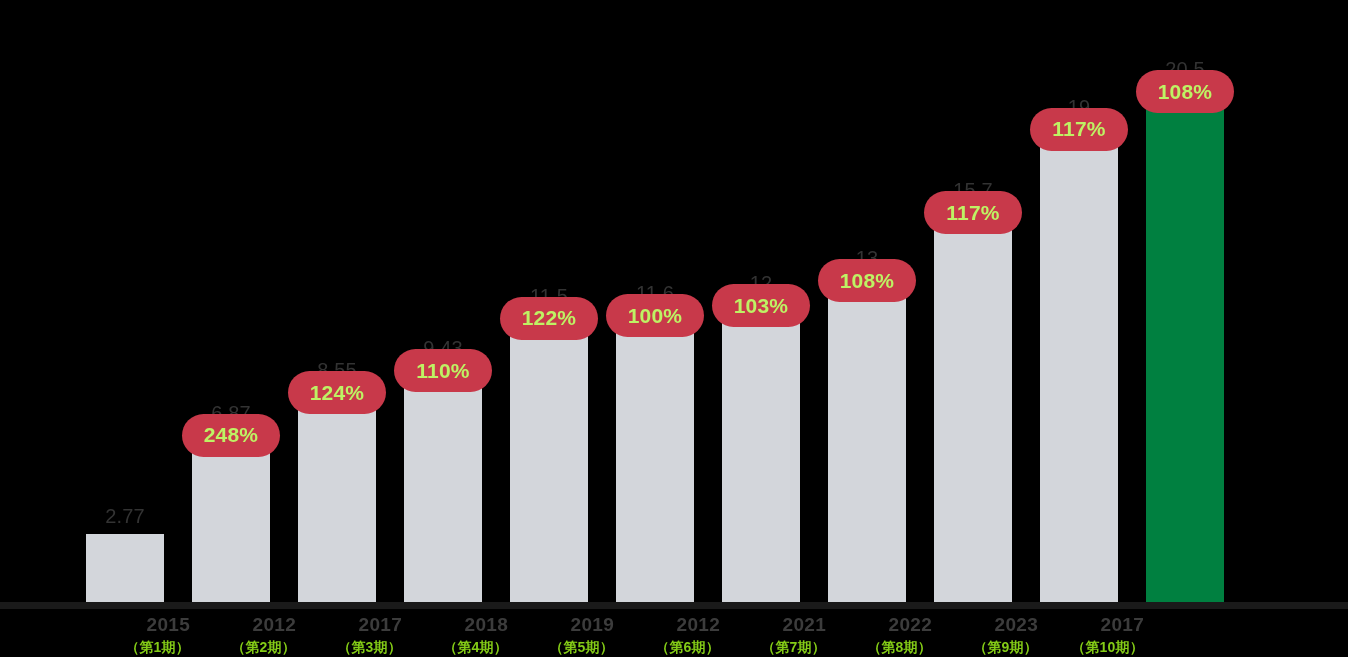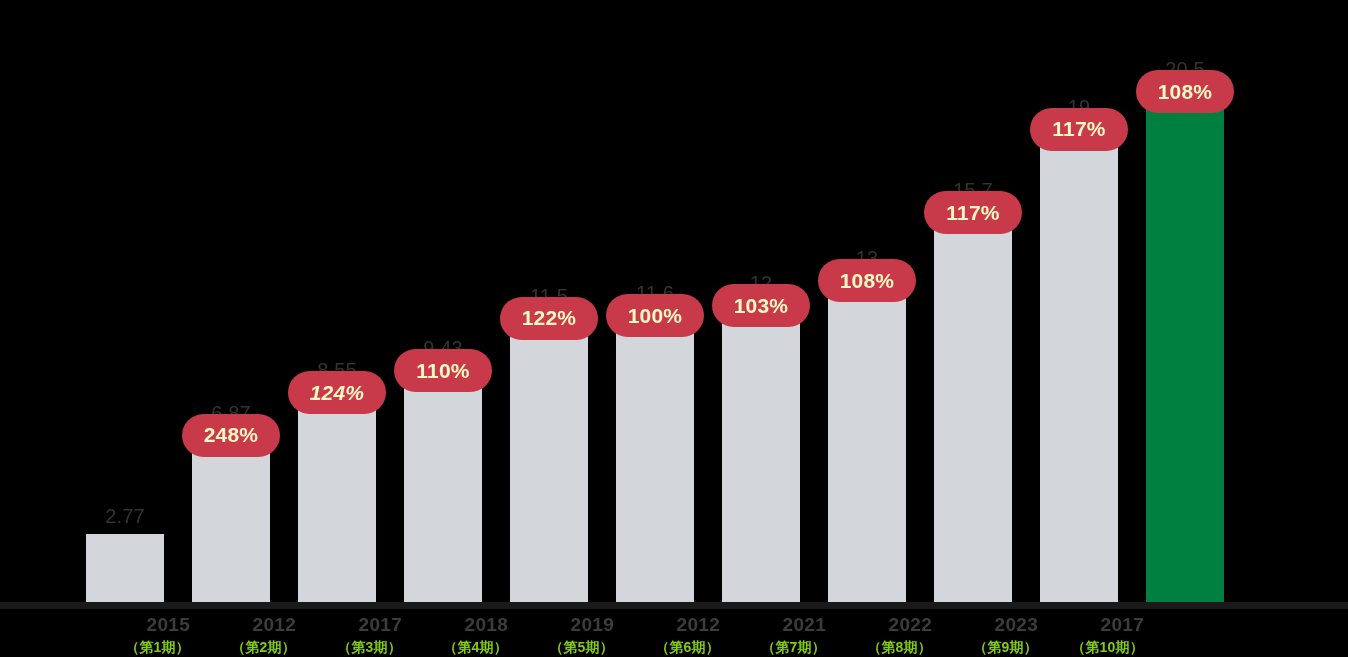--- a/index.html
+++ b/index.html
@@ -56,21 +56,21 @@
     white-space: nowrap;
   }
 
   .growth-badge {
     position: absolute;
     left: -10px;
     width: 98px;
     height: 43px;
     border-radius: 22px;
     background: #c8394a;
-    color: #fef9c3;
+    color: #bef264;
     font-size: 21px;
     font-weight: 700;
     display: flex;
     align-items: center;
     justify-content: center;
     letter-spacing: 0.2px;
     box-sizing: border-box;
   }
 
   
@@ -123,21 +123,21 @@
         <div class="bar-value" style="bottom: 75.8575px;">2.77</div>
       </div>
       <div class="bar-group" style="left: 192px;">
         <div class="bar-rect" style="height: 173.257px;"></div>
         <div class="bar-value" style="bottom: 179.257px;">6.87</div>
         <div class="growth-badge" style="bottom: 147.257px;">248%</div>
       </div>
       <div class="bar-group" style="left: 298px;">
         <div class="bar-rect" style="height: 215.625px;"></div>
         <div class="bar-value" style="bottom: 221.625px;">8.55</div>
-        <div class="growth-badge" style="bottom: 189.625px; font-style: italic;">124%</div>
+        <div class="growth-badge" style="bottom: 189.625px;">124%</div>
       </div>
       <div class="bar-group" style="left: 404px;">
         <div class="bar-rect" style="height: 237.818px;"></div>
         <div class="bar-value" style="bottom: 243.818px;">9.43</div>
         <div class="growth-badge" style="bottom: 211.818px;">110%</div>
       </div>
       <div class="bar-group" style="left: 510px;">
         <div class="bar-rect" style="height: 290.022px;"></div>
         <div class="bar-value" style="bottom: 296.022px;">11.5</div>
         <div class="growth-badge" style="bottom: 264.022px;">122%</div>

